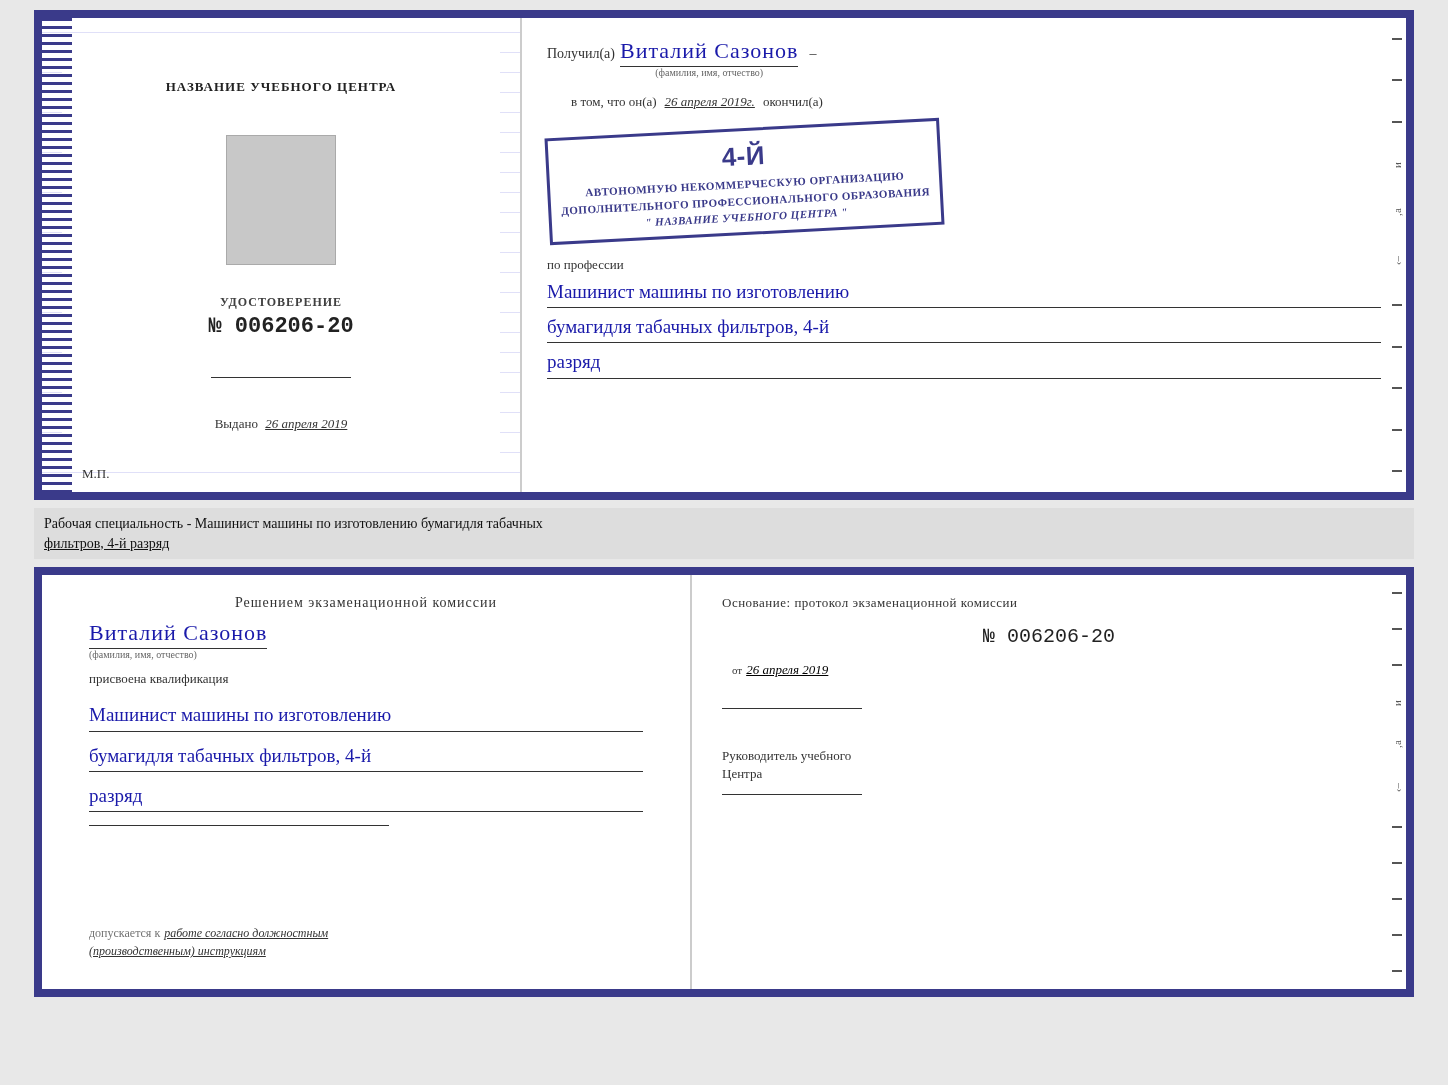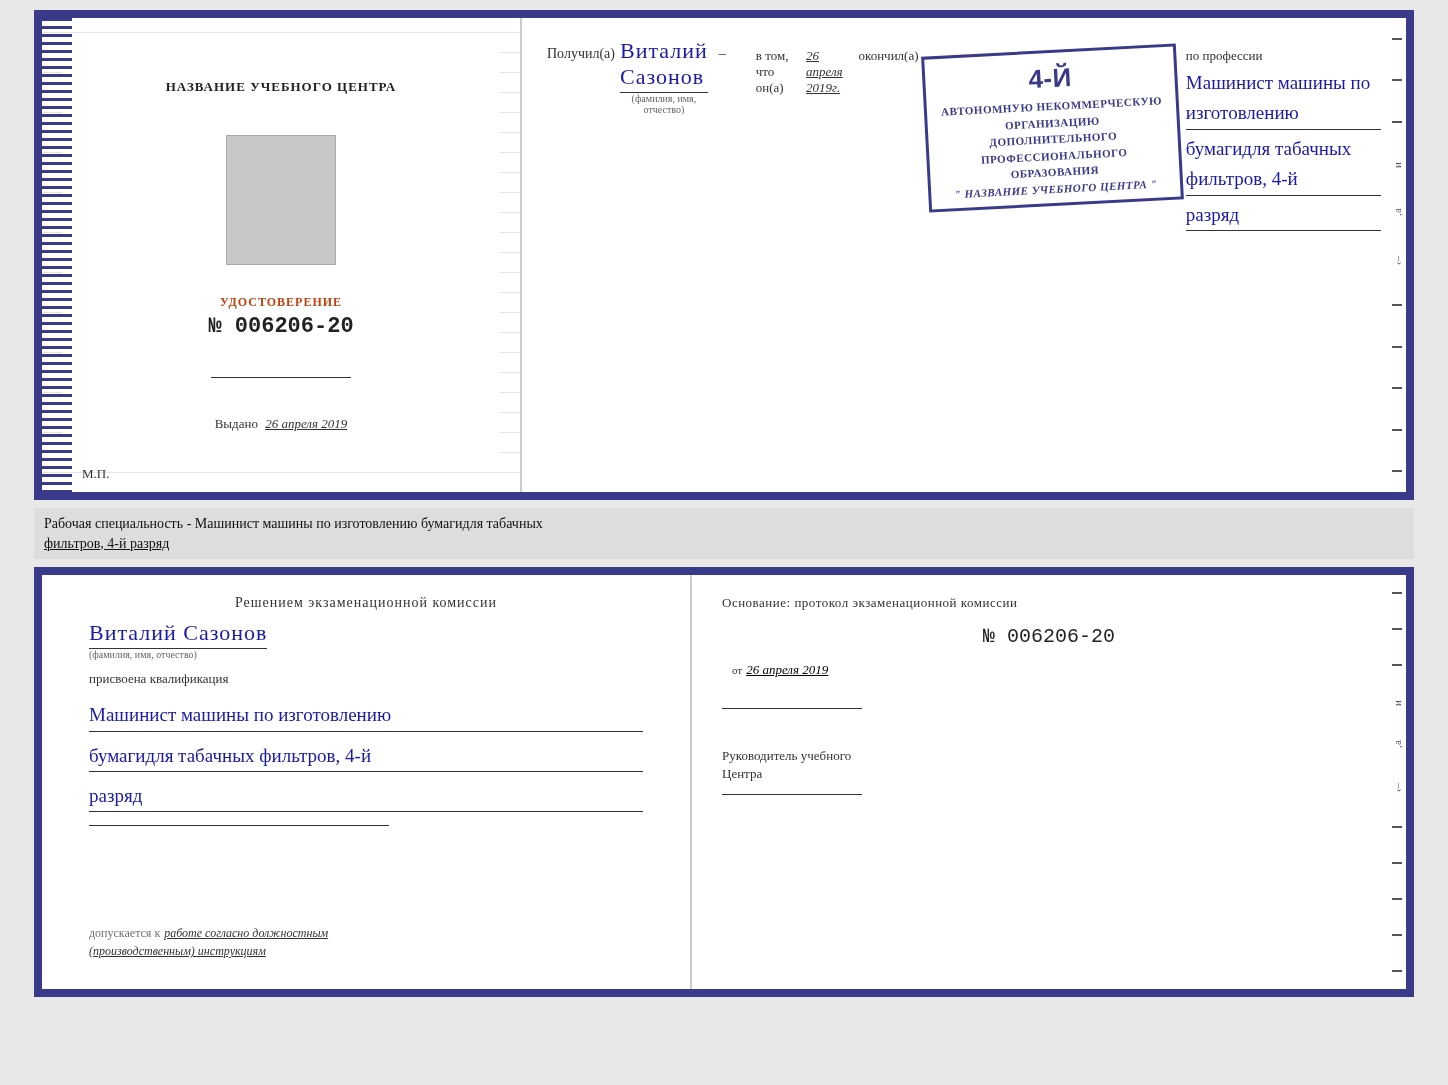--- a/index.html
+++ b/index.html
@@ -93,21 +93,21 @@
       margin-bottom: 10px;
       color: #222;
     }
 
     .cert-label {
       font-size: 12px;
       text-transform: uppercase;
       letter-spacing: 1px;
       font-weight: bold;
       text-align: center;
-      color: #c2410c;
+      color: #404040;
       margin-bottom: 4px;
     }
 
     .cert-number {
       font-size: 22px;
       font-family: 'Courier New', monospace;
       font-weight: bold;
       color: #222;
       margin-bottom: 30px;
     }
@@ -131,21 +131,21 @@
       border-bottom: 1px solid #333;
       margin: 8px auto;
     }
 
     
     .cert-right {
       flex: 1;
       padding: 20px 25px;
       position: relative;
       display: flex;
-      flex-direction: row;
+      flex-direction: column;
       gap: 6px;
     }
 
     .recipient-line {
       display: flex;
       align-items: baseline;
       gap: 5px;
       font-size: 14px;
       color: #333;
     }

